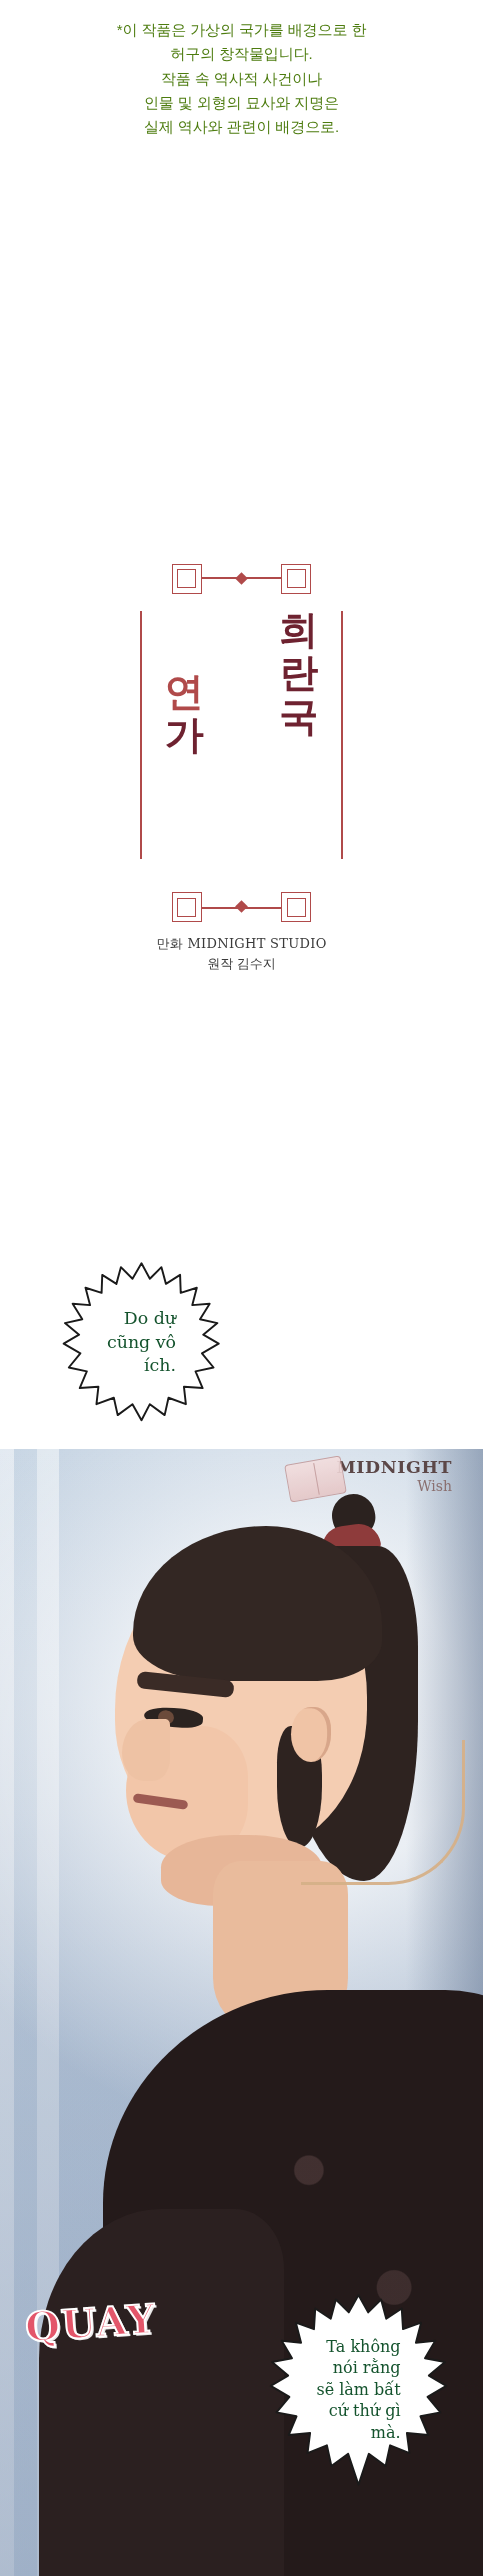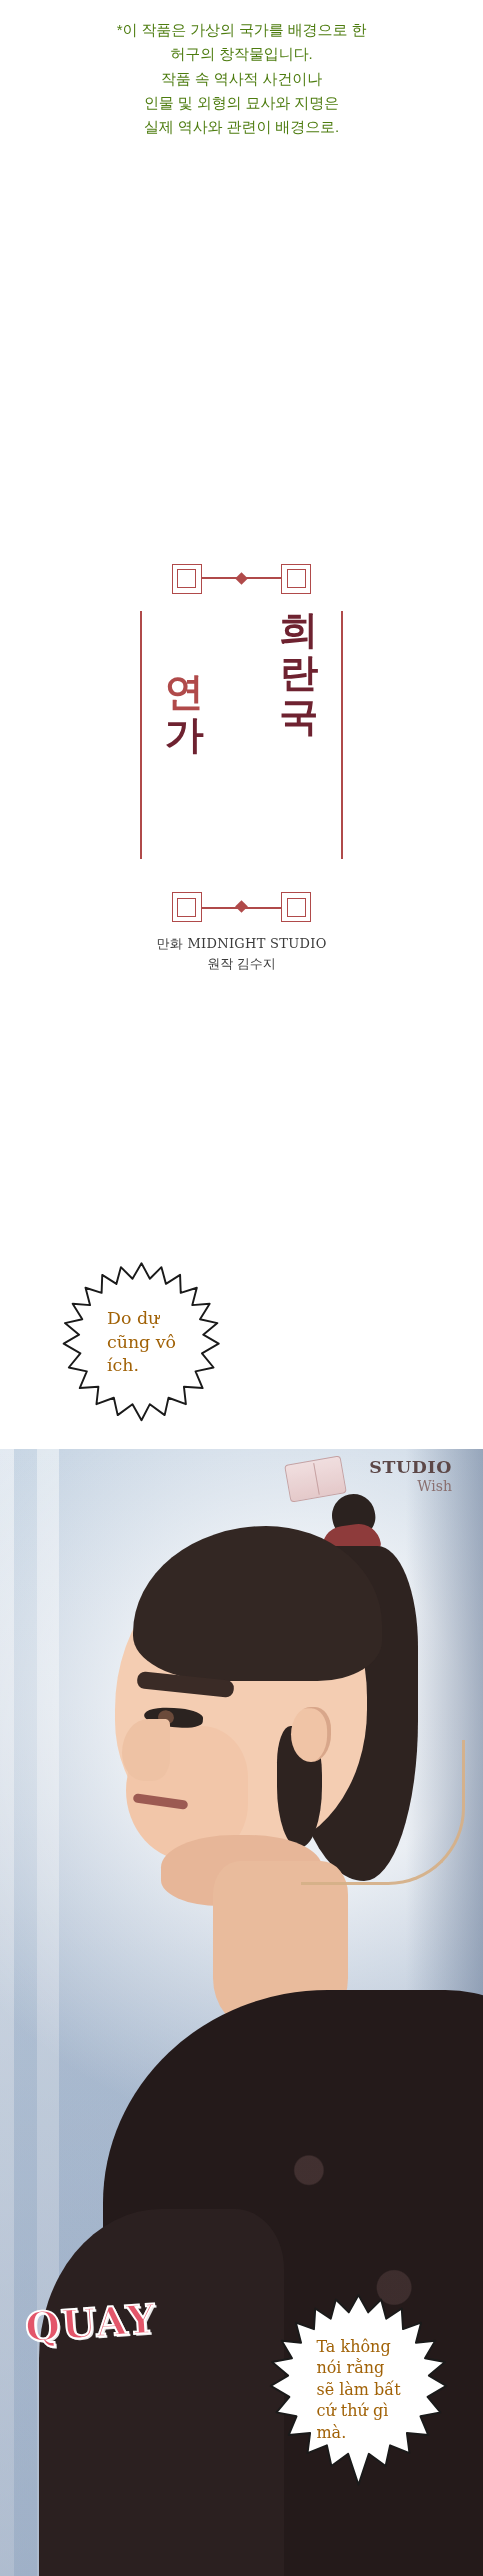--- a/index.html
+++ b/index.html
@@ -188,22 +188,22 @@
   }
   .bubble-spiky .txt {
     position: absolute;
     left: 0;
     top: 0;
     width: 193px;
     height: 161px;
     display: flex;
     align-items: center;
     justify-content: center;
-    text-align: left;
-    color: #a16207;
+    text-align: right;
+    color: #14532d;
     font-size: 17.4px;
     line-height: 1.35;
     font-family: "DejaVu Serif", "Liberation Serif", serif;
     white-space: pre-line;
   }
 
   
   .art {
     position: absolute;
     left: 0;
@@ -594,21 +594,21 @@
       <div class="neck"></div>
       <div class="cord"></div>
       <div class="robe"></div>
       <div class="robe-pattern"></div>
       <div class="shoulder-left"></div>
     </div>
   </div>
 
   <div class="watermark">
     <div class="wm-book"></div>
-    <div class="wm-main">STUDIO</div>
+    <div class="wm-main">MIDNIGHT</div>
     <div class="wm-sub">Wish</div>
   </div>
 
   <div class="sfx">QUAY</div>
 
   <div class="bubble-spiky b2">
     <svg class="burst" viewBox="0 0 330 300">
       <polygon points="165,3 180,30 200,10 208,40 232,24 234,56 262,46 254,77 284,74 268,101 299,107 274,128 301,144 272,161 292,185 261,191 273,220 240,217 244,248 214,236 207,268 181,249 165,297 149,249 123,268 116,236 86,248 90,217 57,220 69,191 38,185 58,161 29,144 56,128 31,107 62,101 46,74 76,77 68,46 96,56 98,24 122,40 130,10 150,30" fill="#ffffff" stroke="#1a1a1a" stroke-width="3" stroke-linejoin="round"></polygon>
     </svg>
     <div class="txt">Ta không

